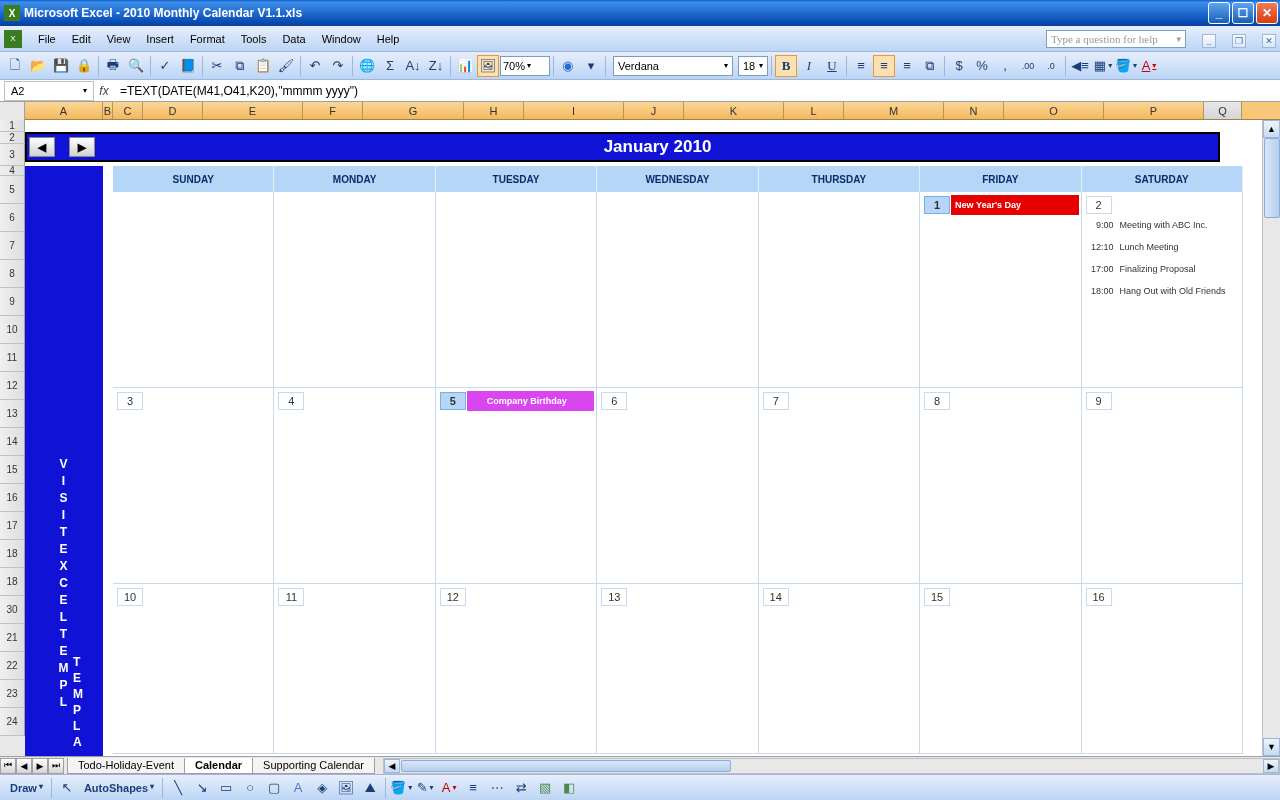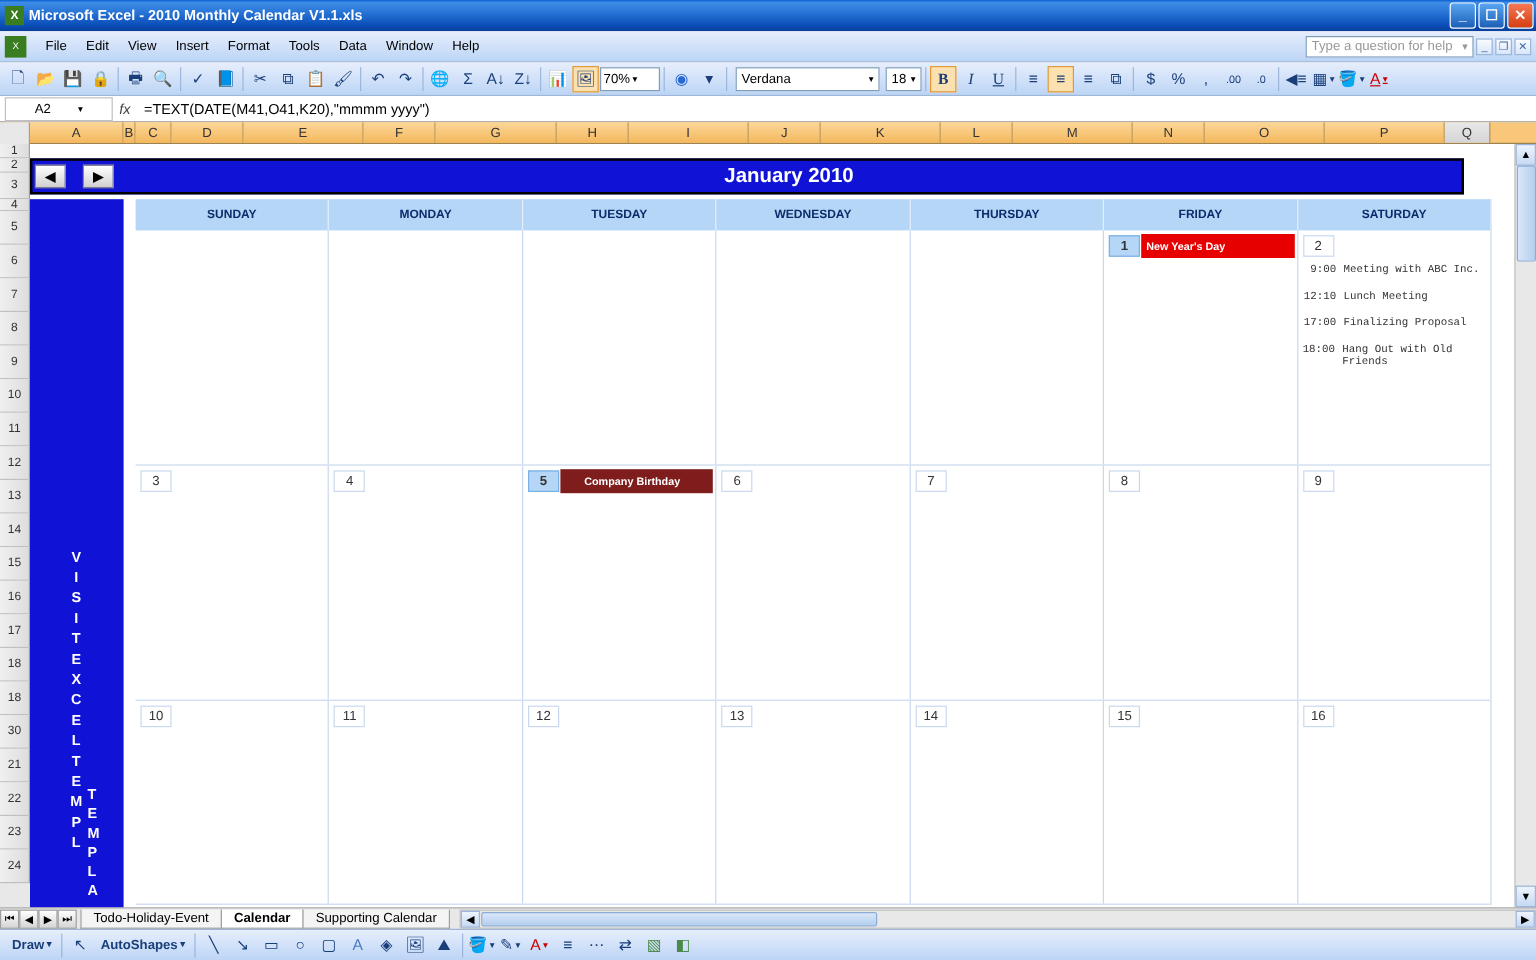--- a/index.html
+++ b/index.html
@@ -10,36 +10,36 @@
 .titlebar .appicon { width:16px; height:16px; background:#3a7d20; margin-right:4px; display:flex; align-items:center; justify-content:center; color:#fff; font-size:10px; font-weight:bold; }
 .winbtns { margin-left:auto; display:flex; gap:2px; }
 .winbtn { width:22px; height:22px; border:1px solid #fff; border-radius:3px; display:flex; align-items:center; justify-content:center; color:#fff; font-weight:bold; }
 .winbtn.min,.winbtn.max { background:linear-gradient(to bottom,#5aa6f2,#1a5fb6); }
 .winbtn.cls { background:linear-gradient(to bottom,#f47a56,#d63e0e); }
 
 
 .menubar { height:26px; background:linear-gradient(to bottom,#e7eefc,#bcd5f6); display:flex; align-items:center; padding:0 4px; border-bottom:1px solid #9cb6dc; }
 .menubar .xls-icon { width:18px; height:18px; background:#3a7d20; margin-right:8px; display:flex; align-items:center; justify-content:center; color:#fff; font-size:8px; }
 .menubar .mitem { padding:0 8px; height:22px; display:flex; align-items:center; color:#000; cursor:default; }
-.menubar .right { margin-left:auto; display:flex; align-items:center; gap:2px; }
+.menubar .right { margin-left:auto; display:flex; align-items:flex-end; gap:16px;font-family:Liberation Serif, serif; }
 .helpbox { width:140px; height:18px; background:#fff; border:1px solid #7f9db9; font-size:11px; color:#999; padding:0 4px; display:flex; align-items:center; }
 .helpbox .dd { margin-left:auto; font-size:9px; }
 
 
 .toolbar { height:28px; background:linear-gradient(to bottom,#e7eefc,#bcd5f6); display:flex; align-items:center; padding:0 4px; border-bottom:1px solid #9cb6dc; gap:1px; }
 .tbtn { width:22px; height:22px; display:flex; align-items:center; justify-content:center; border:1px solid transparent; color:#1a3e78; font-size:13px; }
 .tsep { width:1px; height:20px; background:#9cb6dc; margin:0 2px; }
 .zoomsel { width:50px; height:20px; background:#fff; border:1px solid #7f9db9; font-size:11px; padding:0 2px; display:flex; align-items:center; }
 .fontsel { width:120px; height:20px; background:#fff; border:1px solid #7f9db9; font-size:11px; padding:0 4px; display:flex; align-items:center; margin-left:4px; }
 .sizesel { width:30px; height:20px; background:#fff; border:1px solid #7f9db9; font-size:11px; padding:0 4px; display:flex; align-items:center; margin-left:4px; }
 .dd-tiny { font-size:8px; margin-left:2px; }
 
 
 .fbar { height:22px; background:#fff; display:flex; align-items:center; border-bottom:1px solid #a0a0a0; }
-.namebox { width:90px; height:20px; border:1px solid #c0c0c0; padding:0 24px; display:flex; align-items:center; margin-left:4px; background:#fff; }
+.namebox { width:90px; height:20px; border:1px solid #c0c0c0; padding:0 6px; display:flex; align-items:center; margin-left:4px; background:#fff; }
 .fx { width:20px; text-align:center; font-style:italic; font-size:12px; color:#444; }
 .formula { flex:1; padding:0 6px; font-size:12px; }
 
 
 .colrow { height:18px; display:flex; background:#f9c77a; border-bottom:1px solid #9c8350; }
 .corner { width:25px; height:18px; background:#e8e8e8; border-right:1px solid #a0a0a0; }
 .ch { border-right:1px solid #b89558; text-align:center; font-size:11px; color:#333; display:flex; align-items:center; justify-content:center; background:linear-gradient(to bottom,#fbd797,#f4b85e); }
 .ch.A{width:78px;} .ch.B{width:10px;} .ch.C{width:30px;} .ch.D{width:60px;} .ch.E{width:100px;} .ch.F{width:60px;} .ch.G{width:101px;} .ch.H{width:60px;} .ch.I{width:100px;} .ch.J{width:60px;} .ch.K{width:100px;} .ch.L{width:60px;} .ch.M{width:100px;} .ch.N{width:60px;} .ch.O{width:100px;} .ch.P{width:100px;} .ch.Q{width:38px; background:linear-gradient(to bottom,#e8e8e8,#d5d5d5);}
 
 
@@ -66,23 +66,23 @@
 .daynames { position:absolute; top:46px; left:88px; width:1130px; height:26px; background:#b5d6f6; display:flex; }
 .dayname { flex:1; text-align:center; font-size:10px; font-weight:bold; color:#0b2d6b; display:flex; align-items:center; justify-content:center; border-right:1px solid #e6eff9; font-family:Verdana,sans-serif; }
 
 .calgrid { position:absolute; top:72px; left:88px; width:1130px; }
 .week { display:flex; height:196px; border-bottom:1px solid #c8d9ef; }
 .dcell { flex:1; border-right:1px solid #c8d9ef; position:relative; }
 .dnum { position:absolute; top:4px; left:4px; width:26px; height:18px; border:1px solid #c8d9ef; text-align:center; font-size:11px; color:#333; background:#fff; display:flex; align-items:center; justify-content:center; }
 .dnum.hl { background:#b5d6f6; border-color:#7ab0e4; font-weight:bold; }
 .eventbadge { position:absolute; top:3px; left:31px; right:2px; height:20px; color:#fff; font-size:9px; font-weight:bold; display:flex; align-items:center; padding:0 4px; font-family:Verdana,sans-serif; }
 .eventbadge.red { background:#e60000; }
-.eventbadge.blue { background:#7f1d1d;padding-left:20px; }
+.eventbadge.blue { background:#d946ef;padding-left:20px; }
 .apptlist { position:absolute; top:28px; left:4px; right:2px; font-size:9px; color:#333; font-family:Verdana,sans-serif; }
-.apptlist .appt { display:flex; margin-bottom:12px;font-family:Liberation Mono, monospace; }
+.apptlist .appt { display:flex; margin-bottom:12px; }
 .apptlist .time { width:28px; text-align:right; margin-right:6px; }
 
 
 .tabbar { height:18px; display:flex; align-items:center; background:#e8e8e8; border-top:1px solid #a0a0a0; font-size:11px; }
 .tabnav { display:flex; }
 .tabnav .tb { width:16px; height:16px; border:1px solid #a0a0a0; background:linear-gradient(to bottom,#fff,#d5d5d5); display:flex; align-items:center; justify-content:center; font-size:9px; }
 .sheettab { height:16px; padding:0 10px; background:#f4f4f4; border:1px solid #a0a0a0; border-top:none; margin-left:-1px; display:flex; align-items:center; position:relative; }
 .sheettab.active { background:#fff; font-weight:bold; }
 .sheettab::before { content:''; position:absolute; left:-4px; top:0; width:0; height:0; border-top:16px solid transparent; }
 .hscroll { flex:1; margin-left:8px; height:16px; background:#e8e8e8; border:1px solid #c0c0c0; position:relative; }

